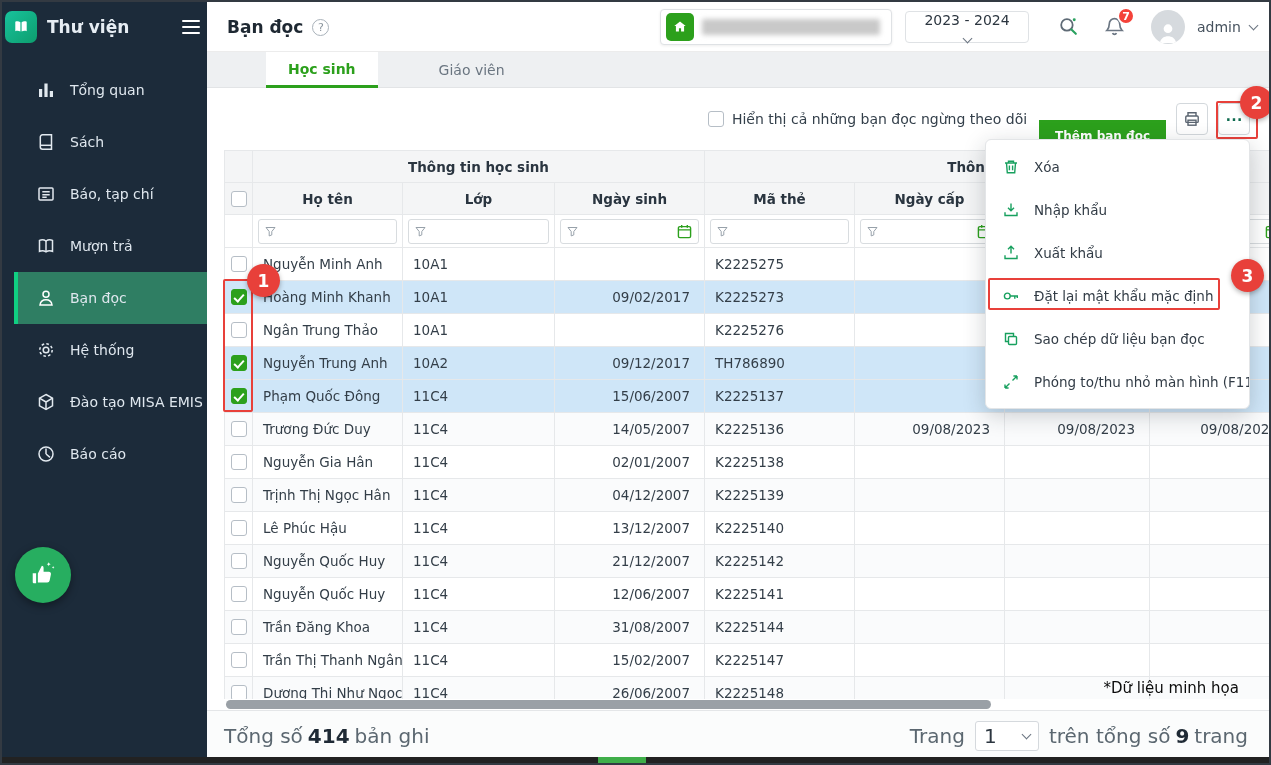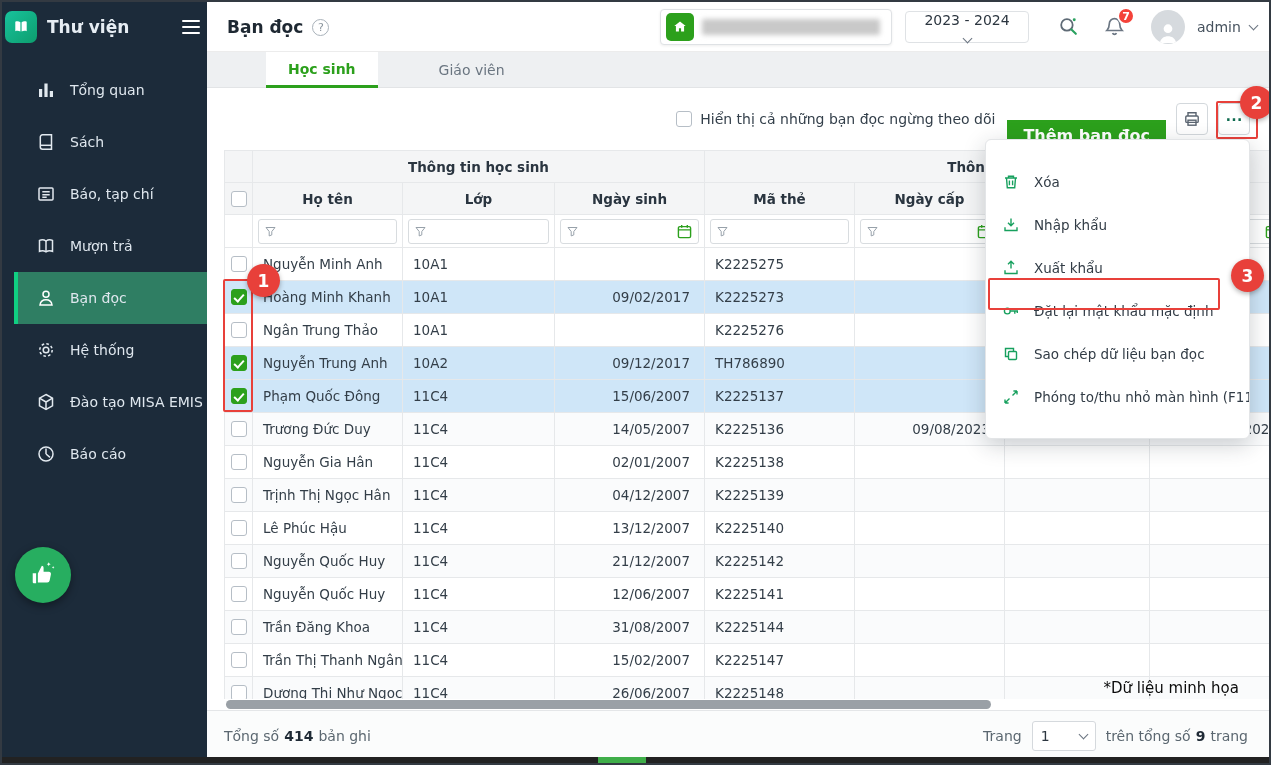--- a/index.html
+++ b/index.html
@@ -45,21 +45,21 @@
   .tabstrip{position:absolute;left:205px;top:50px;right:0;height:36px;background:#eef0f2;border-bottom:1px solid #e2e4e6;display:flex;padding-left:20px;z-index:2;}
   .tab{height:36px;padding:0 22px;display:flex;align-items:center;font-size:14px;color:#6a7580;cursor:pointer;margin-left:39px;}
   .tab.active{background:#fff;color:var(--primary-green);font-weight:bold;border-bottom:3px solid var(--primary-green);}
 
   
   .toolbar{position:absolute;top:100px;right:19px;height:34px;display:flex;align-items:center;gap:10px;z-index:5;}
   .show-stopped{display:flex;align-items:center;gap:8px;font-size:14px;color:#333f4a;margin-right:2px;cursor:pointer;white-space:nowrap;}
   .cb{width:16px;height:16px;border:1px solid #b6bec6;border-radius:3px;background:#fff;display:inline-block;position:relative;flex:0 0 16px;cursor:pointer;}
   .cb.checked{background:var(--primary-green);border-color:var(--primary-green);}
   .cb.checked::after{content:"";position:absolute;left:4.5px;top:1.5px;width:4px;height:8px;border:solid #fff;border-width:0 2px 2px 0;transform:rotate(42deg);}
-  .btn-add{height:32px;padding:0 16px;background:var(--primary-green);color:#fff;font-weight:bold;font-size:16px;border:none;border-radius:0;cursor:pointer;font-family:inherit;white-space:nowrap;margin-top:33px;}
+  .btn-add{height:32px;padding:0 16px;background:var(--primary-green);color:#fff;font-weight:bold;font-size:12px;border:none;border-radius:0;cursor:pointer;font-family:inherit;white-space:nowrap;margin-top:33px;}
   .btn-icon{width:32px;height:32px;border:1px solid #d3d8dc;background:#fff;border-radius:4px;display:flex;align-items:center;justify-content:center;cursor:pointer;}
   .btn-icon.more{font-size:17px;color:#0f6b4f;font-weight:bold;}
 
   
   .table-viewport{position:absolute;left:222px;top:148px;width:1047px;height:549px;overflow:hidden;z-index:1;}
   table{border-collapse:collapse;table-layout:fixed;width:1068px;font-size:13.5px;color:#333e48;}
   th,td{border:1px solid #e6e8ea;padding:0 10px;overflow:hidden;white-space:nowrap;}
   thead th{background:#f4f5f6;font-weight:bold;color:#2a3540;text-align:center;font-size:13.5px;}
   .group-row th{height:32px;}
   .cols-row th{height:32px;}
@@ -73,28 +73,28 @@
   tbody tr.selected{background:var(--selected-row);}
   td.al{text-align:left;}
   td.ar{text-align:right;padding-right:14px;}
 
   
   .hscroll{position:absolute;left:222px;right:5px;top:698px;height:10px;z-index:5;}
   .hthumb{position:absolute;left:2px;width:765px;height:9px;background:#9aa0a6;border-radius:5px;cursor:pointer;}
   .demo-note{position:absolute;right:30px;top:677px;font-size:15px;color:#0b0b0b;z-index:6;}
 
   
-  .statusbar{position:absolute;left:205px;right:0;top:708px;height:51px;background:#fbfcfc;border-top:1px solid #e4e6e8;display:flex;align-items:center;justify-content:space-between;padding:0 21px 0 17px;font-size:14px;color:#5b6770;z-index:4;}
+  .statusbar{position:absolute;left:205px;right:0;top:708px;height:51px;background:#fbfcfc;border-top:1px solid #e4e6e8;display:flex;align-items:center;justify-content:space-between;padding:0 21px 0 17px;font-size:20px;color:#5b6770;z-index:4;}
   .statusbar b{color:#1f2a35;}
   .inline{display:inline-flex;align-items:center;gap:5px;}
   .pager{display:flex;align-items:center;gap:10px;}
   .page-box{width:64px;height:30px;border:1px solid #d5d9dd;border-radius:3px;background:#fff;display:flex;align-items:center;justify-content:space-between;padding:0 8px;color:#2c3640;cursor:pointer;}
 
   
-  .ctx-menu{position:absolute;left:983px;top:137px;width:265px;background:#fff;border:1px solid #e3e5e7;border-radius:6px;box-shadow:0 6px 22px rgba(30,40,50,.22);padding:20px 0;z-index:40;}
+  .ctx-menu{position:absolute;left:983px;top:137px;width:265px;background:#fff;border:1px solid #e3e5e7;border-radius:6px;box-shadow:0 6px 22px rgba(30,40,50,.22);padding:5px 0;z-index:40;}
   .mi{display:flex;align-items:center;gap:13px;height:43px;padding:0 15px;font-size:13.5px;color:#323c46;cursor:pointer;white-space:nowrap;overflow:hidden;}
   .mi-ic{width:20px;display:flex;align-items:center;justify-content:center;flex:0 0 20px;}
 
   
   .rbox{position:absolute;border:2px solid var(--annotation-red);border-radius:2px;z-index:45;pointer-events:none;}
   .rbox1{left:221px;top:277px;width:30px;height:133px;z-index:30;}
   .rbox2{left:1214px;top:99px;width:42px;height:38px;z-index:30;}
   .rbox3{left:986px;top:276px;width:232px;height:32px;}
   .rbadge{position:absolute;width:33px;height:33px;border-radius:50%;background:var(--annotation-red);color:#fff;font-weight:bold;font-size:17px;display:flex;align-items:center;justify-content:center;z-index:60;box-shadow:0 2px 5px rgba(0,0,0,.3);}
   .b1{left:245px;top:262px;}

